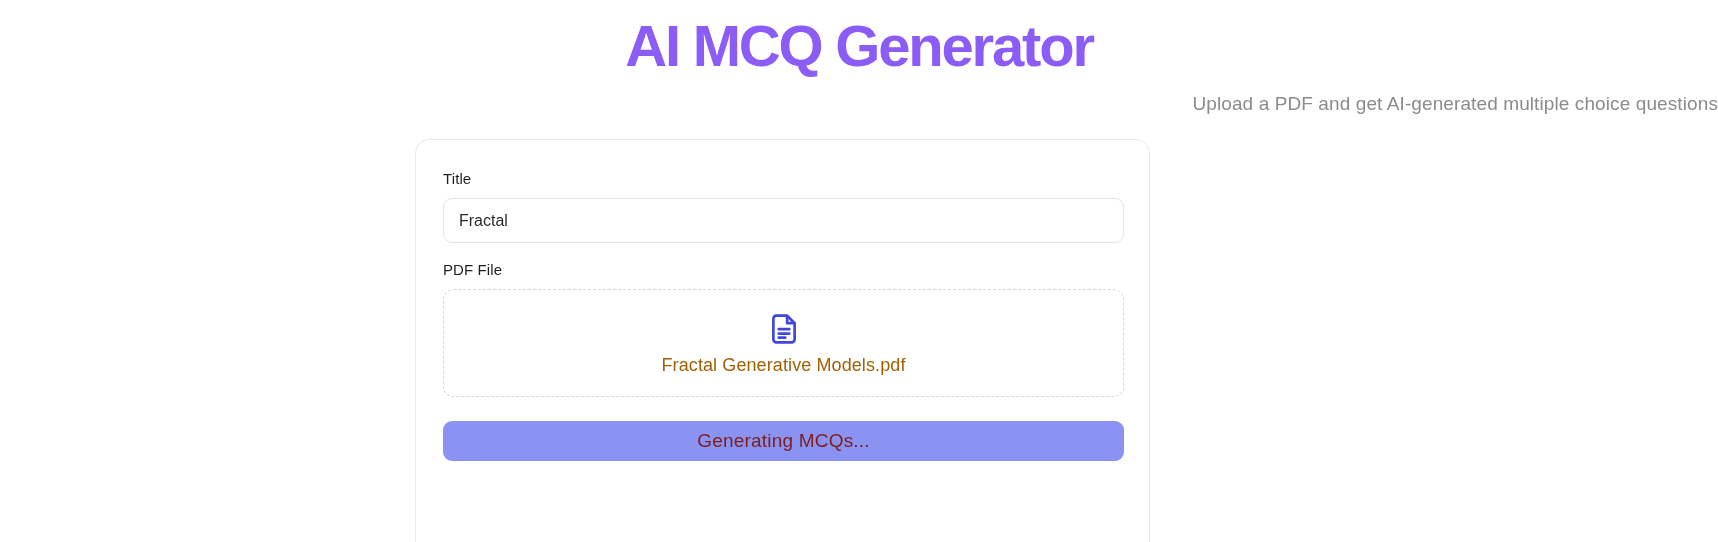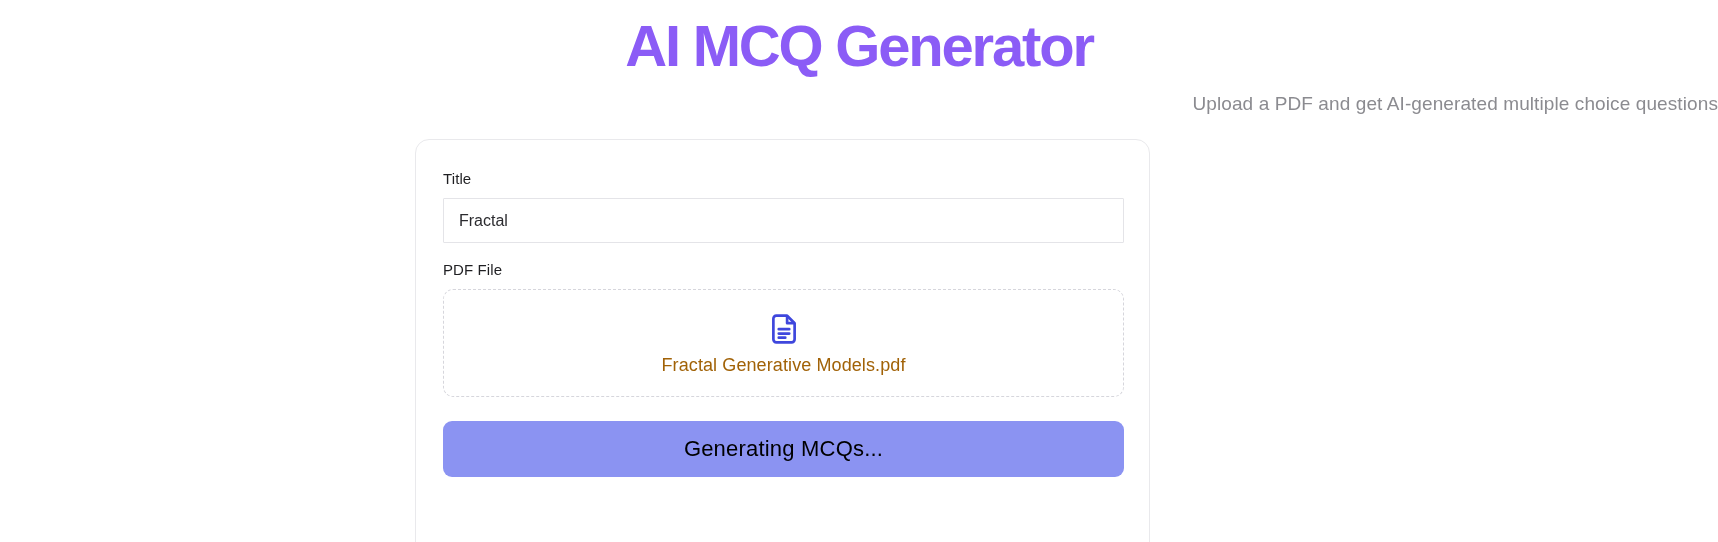--- a/index.html
+++ b/index.html
@@ -72,21 +72,21 @@
   .text-input {
     display: block;
     width: 681px;
     height: 45px;
     padding: 0 15px;
     font-size: 16px;
     font-family: "Liberation Sans", sans-serif;
     color: #2b2b2f;
     background: #ffffff;
     border: 1px solid #e4e4e8;
-    border-radius: 1px;
+    border-radius: 9px;
     outline: none;
   }
   .text-input::placeholder { color: #b0b0b6; }
 
   
   .dropzone {
     width: 681px;
     height: 108px;
     border: 1px dashed #d6d6dc;
     border-radius: 10px;
@@ -107,27 +107,27 @@
     font-size: 18px;
     color: #a16207;
     letter-spacing: 0.1px;
     line-height: 1;
   }
 
   
   .submit-button {
     display: block;
     width: 681px;
-    height: 56px;
+    height: 40px;
     margin-top: 24px;
     border: none;
     border-radius: 9px;
     background: #8b93f2;
-    color: #000000;
-    font-size: 22px;
+    color: #7f1d1d;
+    font-size: 19px;
     font-family: "Liberation Sans", sans-serif;
     letter-spacing: 0.2px;
     cursor: default;
   }
 </style>
 </head>
 <body>
 
 <div class="page">
 

